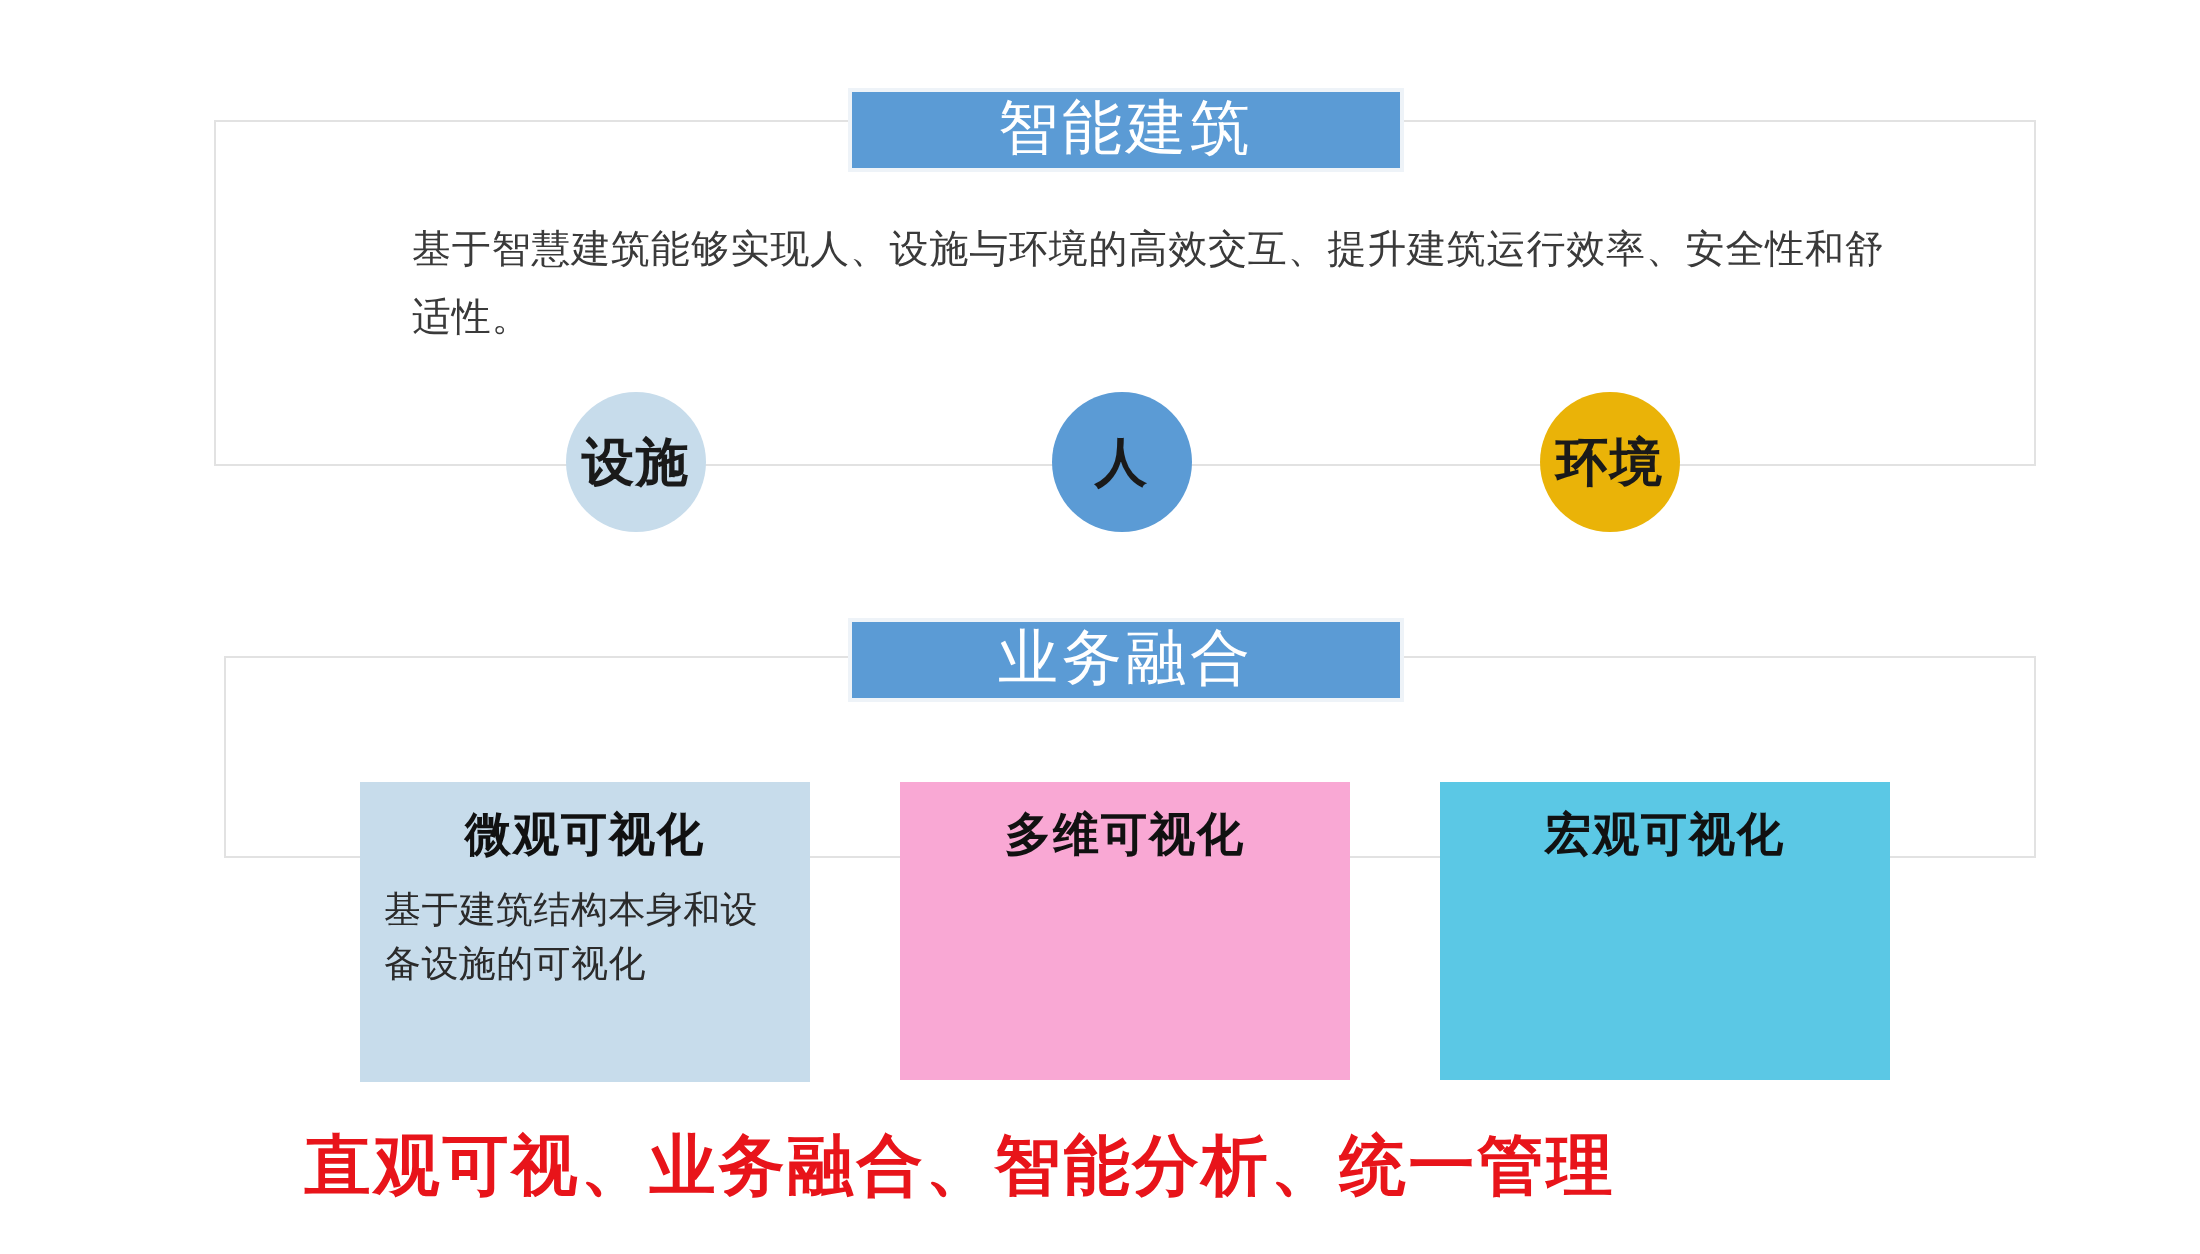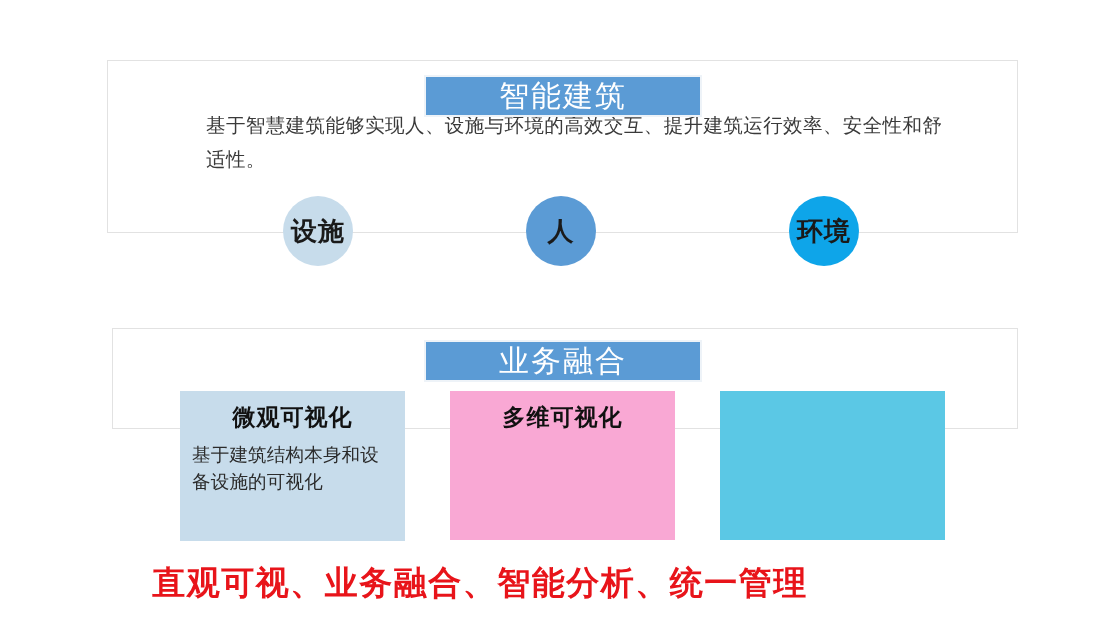--- a/index.html
+++ b/index.html
@@ -32,21 +32,20 @@
     box-sizing: border-box;
     display: flex;
     align-items: center;
     justify-content: center;
     color: #ffffff;
     font-size: 30px;
     font-weight: 400;
     letter-spacing: 2px;
     line-height: 1;
     z-index: 5;
-    margin-top: 31px;
   }
 
   
   #intro-paragraph {
     position: absolute;
     left: 206px;
     top: 108px;
     width: 740px;
     font-size: 19.5px;
     line-height: 34px;
@@ -126,36 +125,37 @@
 
 <div id="intro-paragraph">基于智慧建筑能够实现人、设施与环境的高效交互、提升建筑运行效率、安全性和舒适性。</div>
 
 <div id="circle-row">
   <div class="circle" style="left:176px; background:#c7dceb;">
     <span>设施</span>
   </div>
   <div class="circle" style="left:419px; background:#5b9bd5;">
     <span>人</span>
   </div>
-  <div class="circle" style="left:682px; background:#0ea5e9;">
+  <div class="circle" style="left:663px; background:#eab308;">
     <span>环境</span>
   </div>
 </div>
 
 <div class="panel" id="panel-bottom" style="left:112px; top:328px; width:906px; height:101px;"></div>
 
 <div class="banner" id="banner-global-visualization" style="left:424px; top:309px; width:278px; height:42px;">
   <span>业务融合</span>
 </div>
 
 <div class="card" style="left:180px; top:391px; width:225px; height:150px; background:#c7dceb;">
   <div class="card-title">微观可视化</div>
   <div class="card-body">基于建筑结构本身和设备设施的可视化</div>
 </div>
 
 <div class="card" style="left:450px; top:391px; width:225px; height:149px; background:#f9a8d4;">
   <div class="card-title">多维可视化</div>
 </div>
 
 <div class="card" style="left:720px; top:391px; width:225px; height:149px; background:#5bc8e5;">
+  <div class="card-title">宏观可视化</div>
 </div>
 
 <div id="footer-slogan">直观可视、业务融合、智能分析、统一管理</div>
 
 </body></html>

